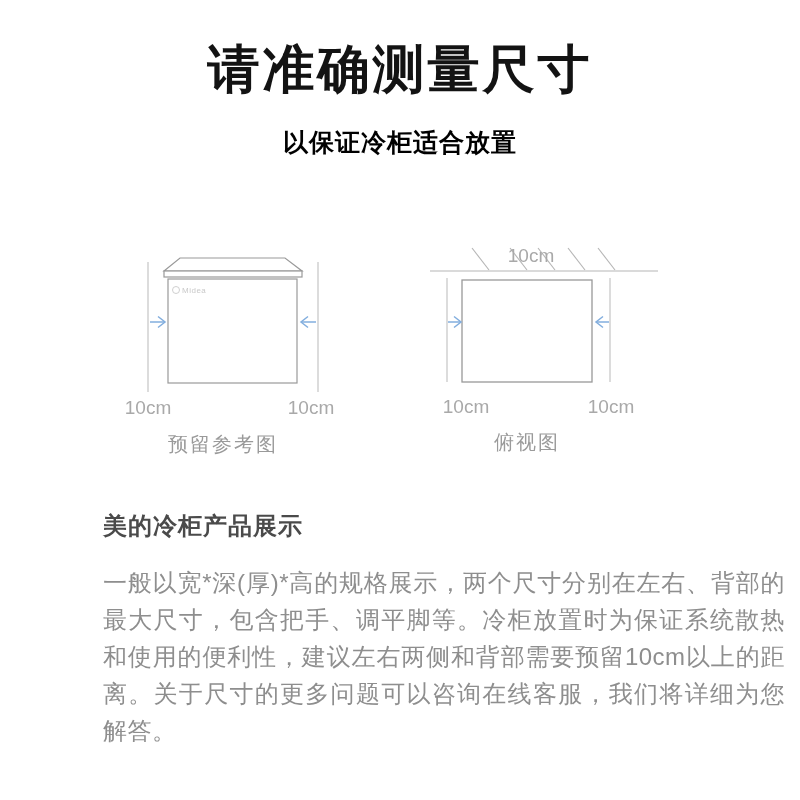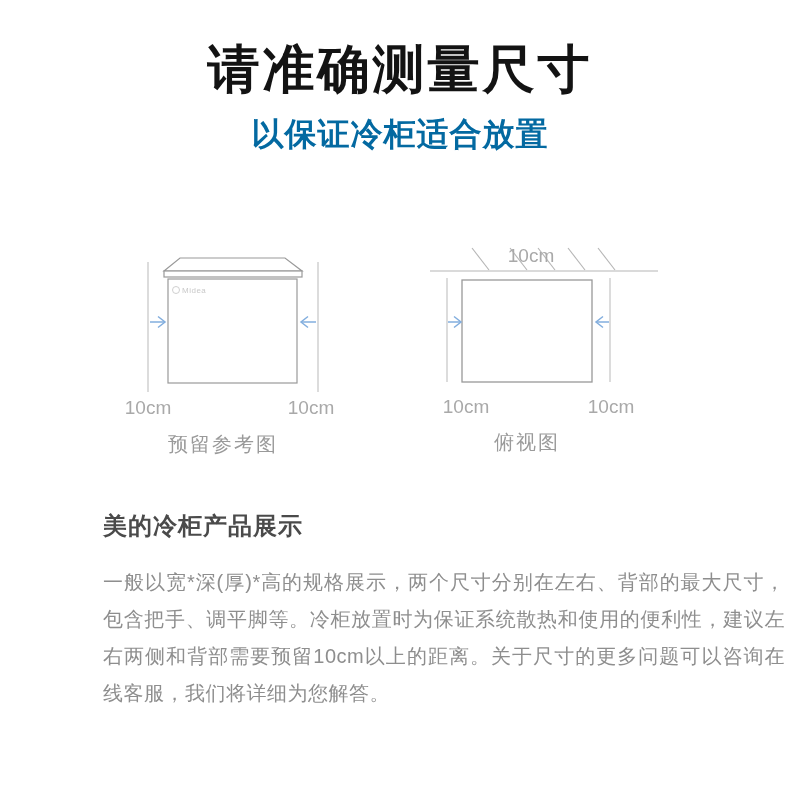--- a/index.html
+++ b/index.html
@@ -11,22 +11,22 @@
   }
   .page { position: relative; width: 800px; height: 685px; background: #fff; }
 
   
   .title-block { position: absolute; top: 40px; left: 0; width: 800px; text-align: center; }
   .main-title {
     font-size: 52px; font-weight: 700; color: #131313;
     letter-spacing: 3px; line-height: 1.15;
   }
   .sub-title {
-    margin-top: 13px;
-    font-size: 32px; font-weight: 600; color: #0369a1;
+    margin-top: 26px;
+    font-size: 25px; font-weight: 600; color: #000000;
     letter-spacing: 1px;
   }
 
   
   .diagram { position: absolute; display: block; }
   .diagram-front { left: 110px; top: 250px; }
   .diagram-top   { left: 420px; top: 235px; }
 
   svg text {
     font-family: "Liberation Sans", "DejaVu Sans", sans-serif;
@@ -36,21 +36,21 @@
   .brand-label{ font-size: 8px;  fill: #c9c9c9; letter-spacing: 0.5px; }
 
   
   .info-block { position: absolute; left: 64px; top: 510px; width: 690px; margin-left: 39px; }
   .info-heading {
     font-size: 24px; font-weight: 700; color: #4a4a4a; letter-spacing: 1px;
   }
   .info-paragraph {
     margin-top: 22px;
     width: 682px;
-    font-size: 20px; line-height: 37px; color: #8e8e8e;
+    font-size: 24px; line-height: 37px; color: #8e8e8e;
     letter-spacing: 0.5px;
     text-align: justify;
   }
 </style>
 </head>
 <body>
 
 <div class="page">
 
   <div class="title-block">

